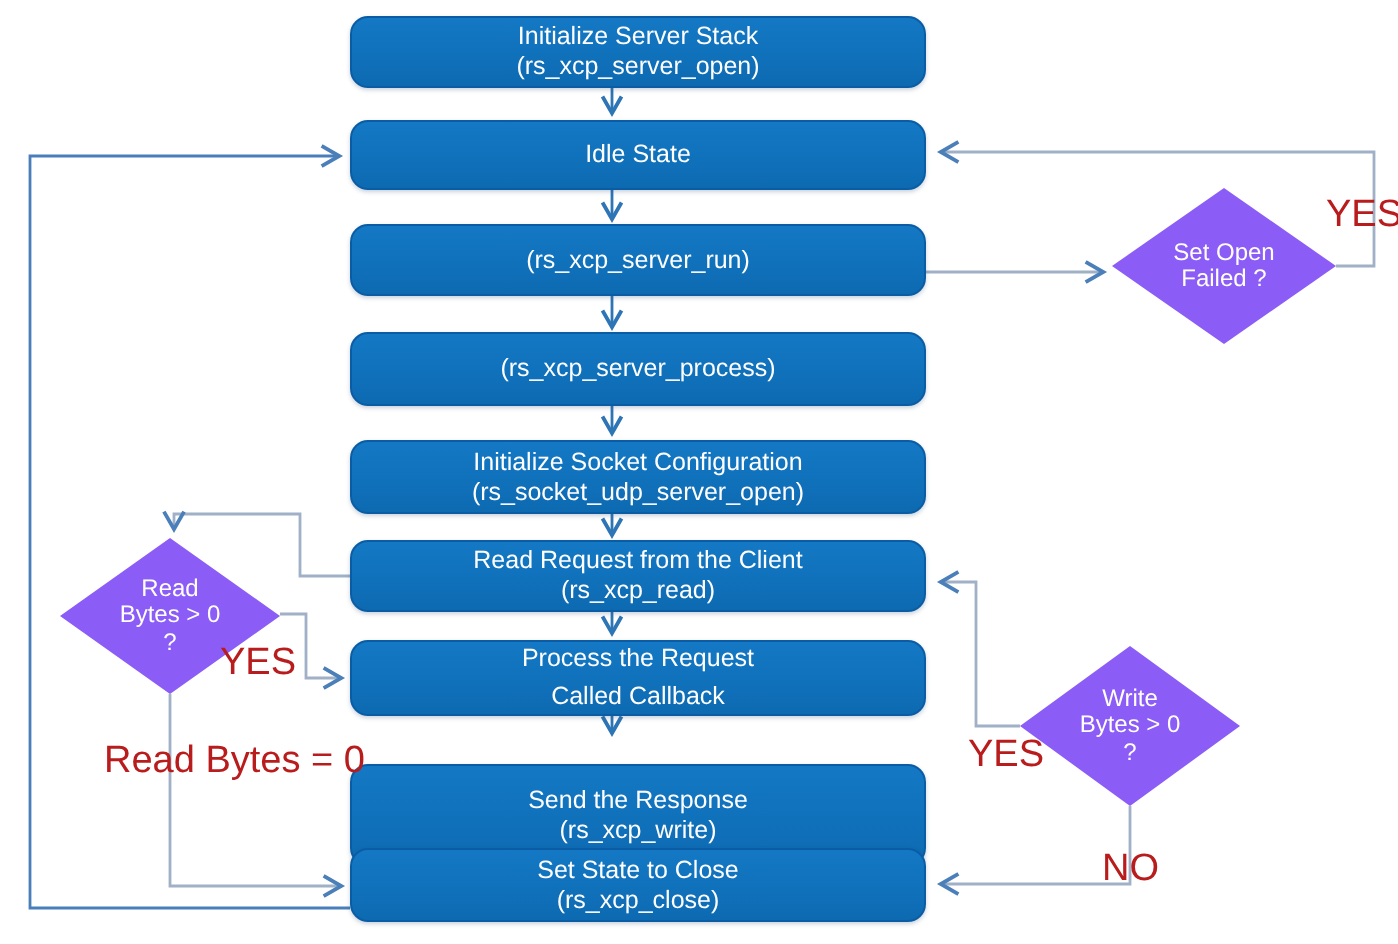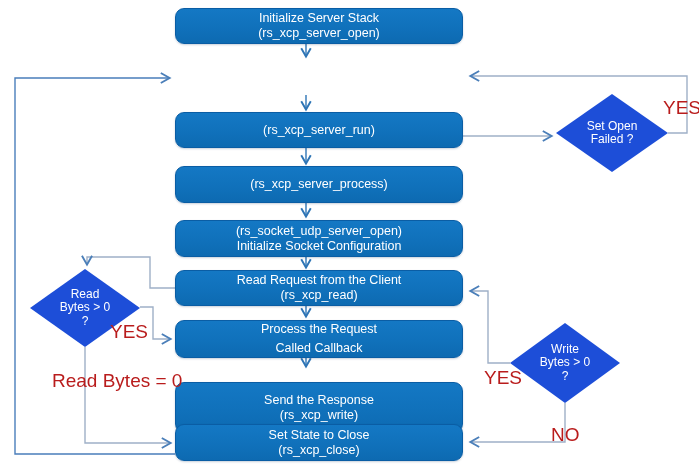--- a/index.html
+++ b/index.html
@@ -14,21 +14,21 @@
     background:linear-gradient(180deg,#1478c4 0%,#1071bb 55%,#0d6ab1 100%);
     border:1px solid #0a5da4;border-radius:9px;
     box-sizing:border-box;
     display:flex;flex-direction:column;align-items:center;justify-content:center;
     color:#ffffff;font-size:12.5px;line-height:15px;text-align:right;
     box-shadow:0 1px 2px rgba(40,70,110,0.25);
   }
   .node.spread{line-height:19px;}
   .decision{
     position:absolute;
-    background:#1d4ed8;
+    background:#8b5cf6;
     clip-path:polygon(50% 0%,100% 50%,50% 100%,0% 50%);
     display:flex;flex-direction:column;align-items:center;justify-content:center;
     color:#ffffff;font-size:12px;line-height:13.5px;text-align:center;
   }
   .edge-label{
     position:absolute;color:#b91c1c;font-size:19px;white-space:nowrap;
   }
 </style>
 </head>
 <body>
@@ -73,29 +73,32 @@
       <polyline points="565,403 565,442 471,442" marker-end="url(#arrLoop)"></polyline>
     </g>
 
     <polyline points="175,454 15,454 15,78 169,78" fill="none" stroke="#4A7EBB" stroke-width="1.4" marker-end="url(#arrLoop)"></polyline>
   </svg>
 
   <div class="node" style="top:8px;height:36px">
     <span>Initialize Server Stack</span>
     <span>(rs_xcp_server_open)</span>
   </div>
+  <div class="node" style="top:60px;height:35px">
+    <span>Idle State</span>
+  </div>
   <div class="node" style="top:112px;height:36px">
     <span>(rs_xcp_server_run)</span>
   </div>
   <div class="node" style="top:166px;height:37px">
     <span>(rs_xcp_server_process)</span>
   </div>
   <div class="node" style="top:220px;height:37px">
+    <span>Initialize Socket Configuration</span>
     <span>(rs_socket_udp_server_open)</span>
-    <span>Initialize Socket Configuration</span>
   </div>
   <div class="node" style="top:270px;height:36px">
     <span>Read Request from the Client</span>
     <span>(rs_xcp_read)</span>
   </div>
   <div class="node spread" style="top:320px;height:38px">
     <span>Process  the Request</span>
     <span>Called Callback</span>
   </div>
   <div class="node" style="top:382px;height:51px">

